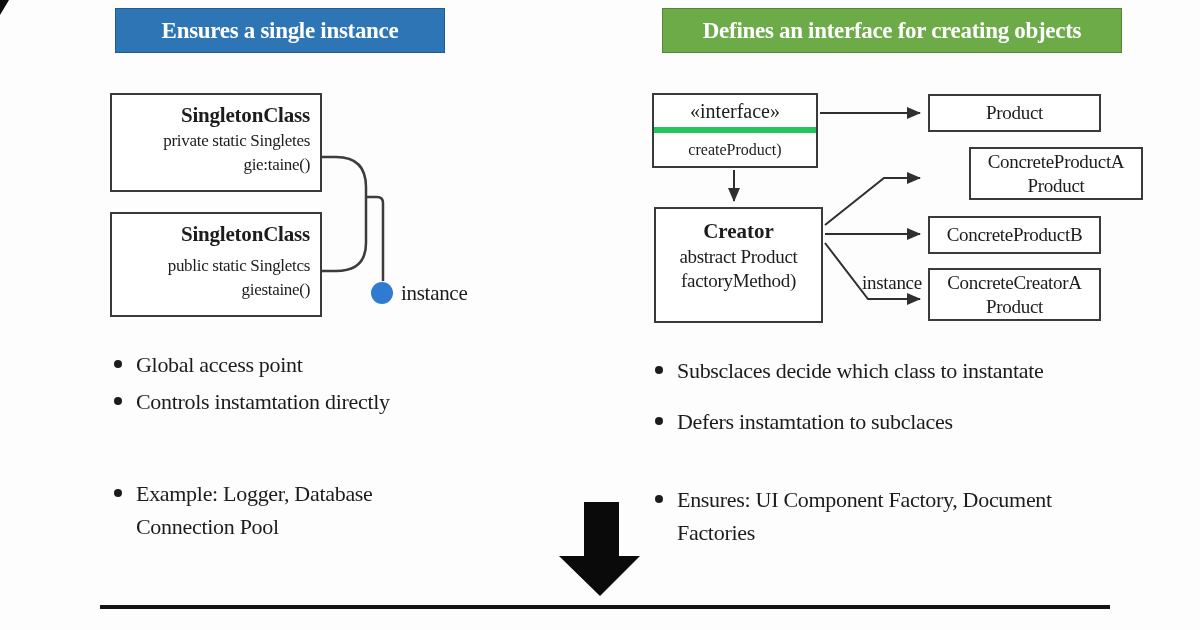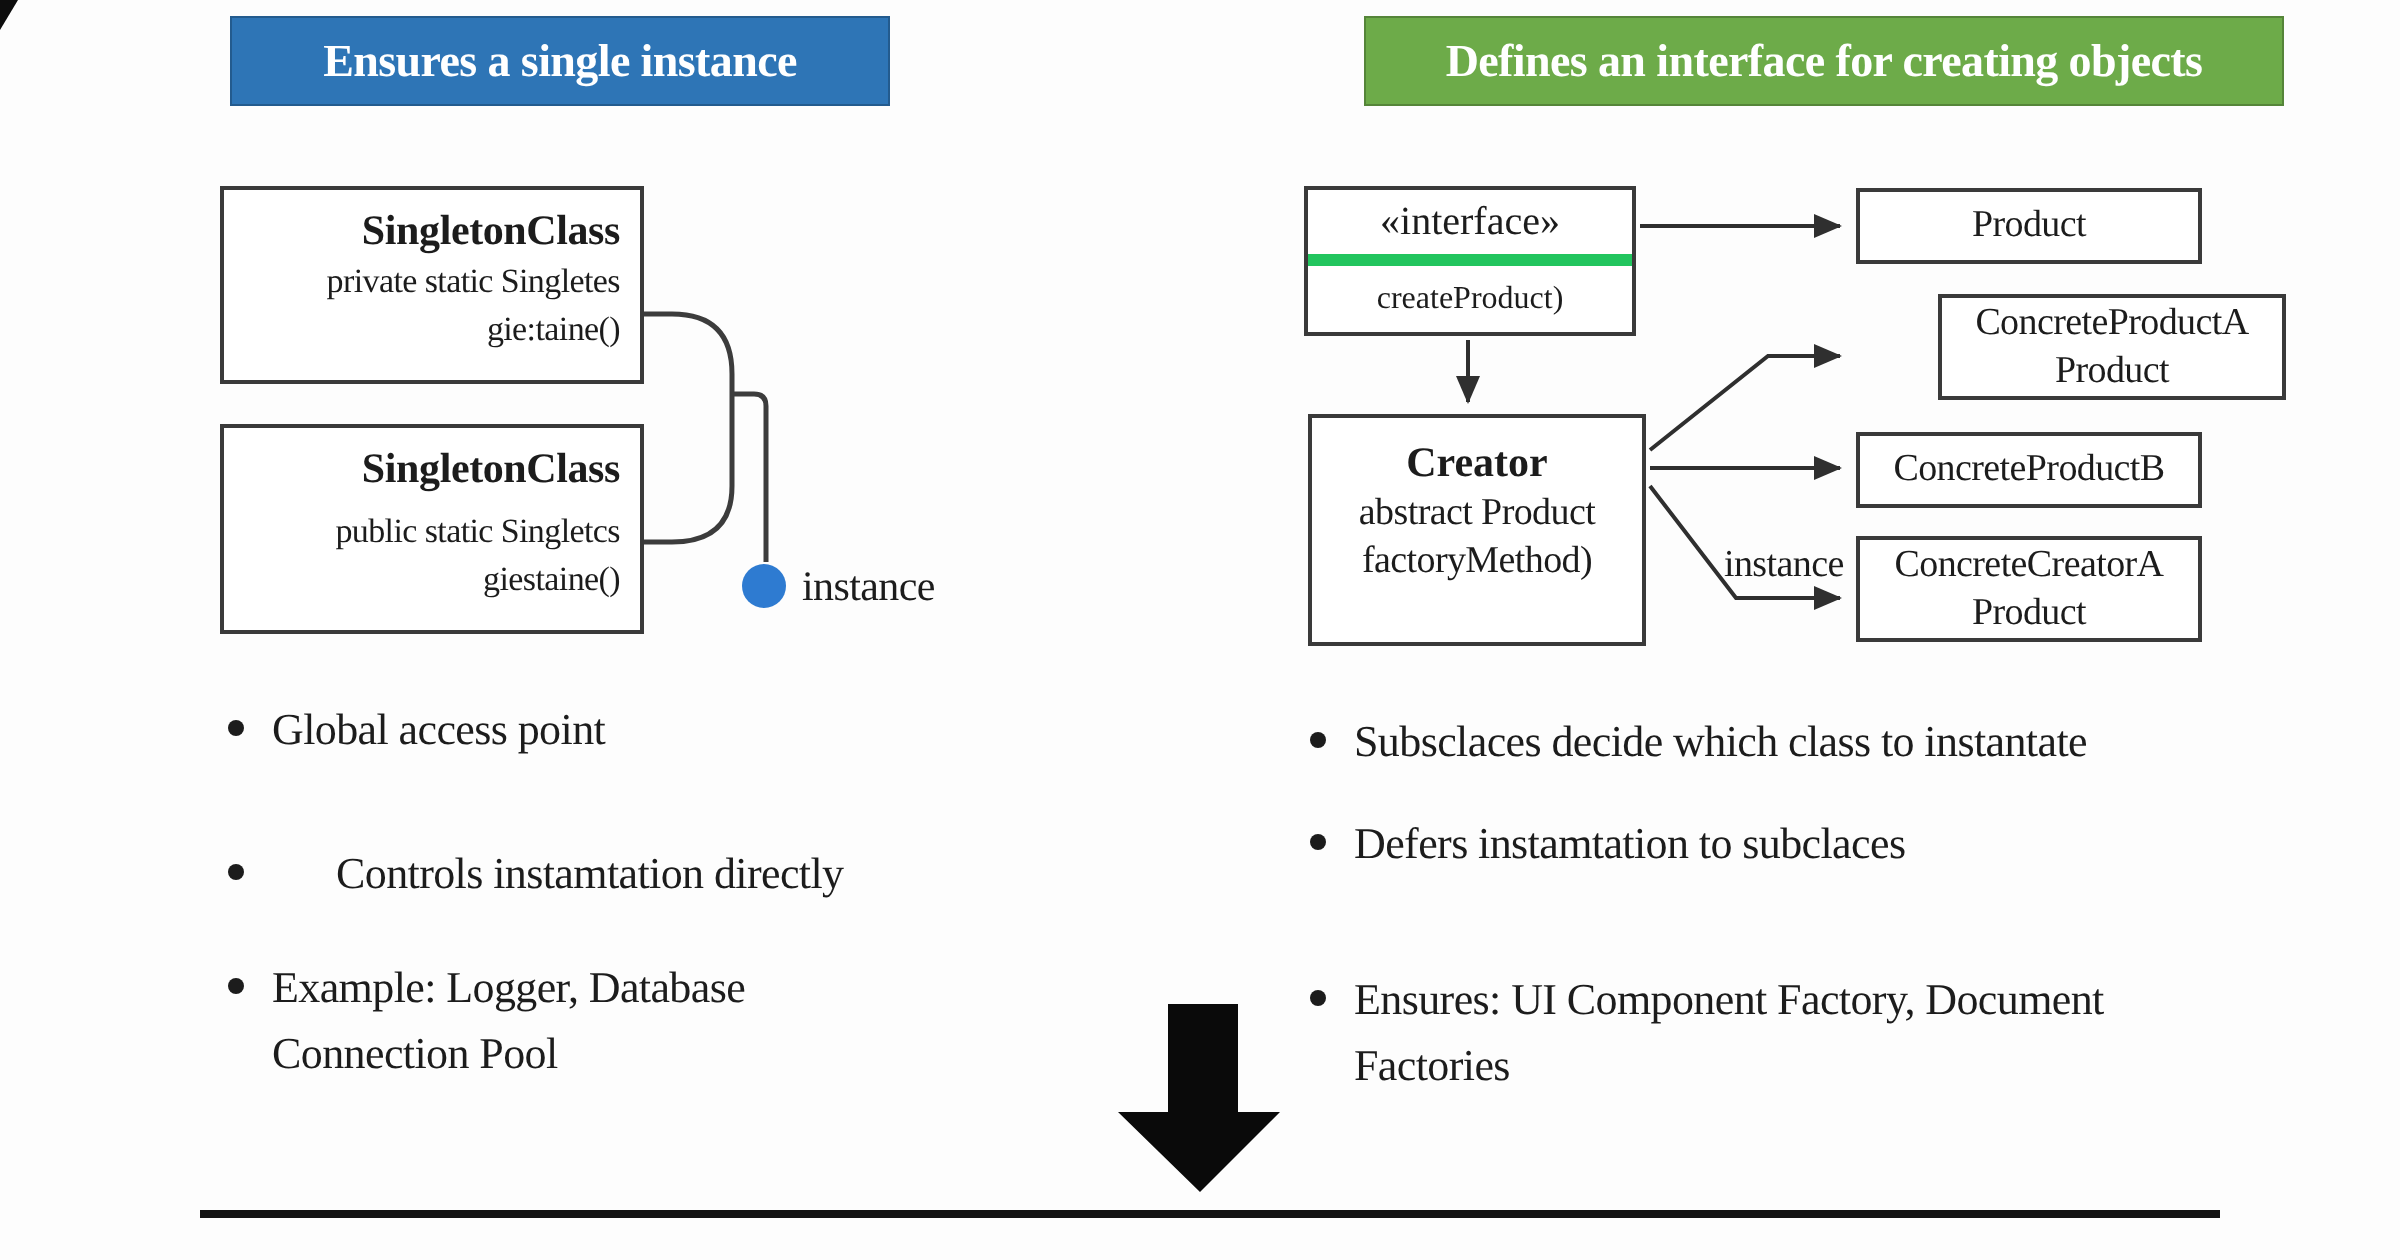--- a/index.html
+++ b/index.html
@@ -39,21 +39,21 @@
   .overlay { position:absolute; left:0; top:0; pointer-events:none; }
 </style>
 </head>
 <body>
 
 <div class="canvas">
 
   <div class="hdr" style="left: 115px; top: 8px; width: 330px; height: 45px; background-color: rgb(46, 117, 182);">
     <span>Ensures a single instance</span>
   </div>
-  <div class="hdr" style="left: 662px; top: 8px; width: 460px; height: 45px; background-color: rgb(109, 171, 73); margin-left: 20px;">
+  <div class="hdr" style="left: 662px; top: 8px; width: 460px; height: 45px; background-color: rgb(109, 171, 73);">
     <span>Defines an interface for creating objects</span>
   </div>
 
   <div class="ubox pad" style="left:110px; top:93px; width:212px; height:99px;">
     <span class="ttl">SingletonClass</span>
     <span class="ln">private static Singletes</span>
     <span class="ln">gie:taine()</span>
   </div>
   <div class="ubox pad" style="left:110px; top:212px; width:212px; height:105px;">
     <span class="ttl" style="margin-bottom:6px;">SingletonClass</span>
@@ -120,21 +120,21 @@
     <line x1="100" y1="607" x2="1110" y2="607" stroke="#141414" stroke-width="4"></line>
   </svg>
 
   <span class="flabel" style="left:401px; top:281px; font-size:21px;">instance</span>
   <span class="flabel" style="left:862px; top:272px;">instance</span>
 
   <div class="bullet" style="left:114px; top:348px; width:520px;">
     <span class="dot"></span>
     <span class="btxt">Global access point</span>
   </div>
-  <div class="bullet" style="left:114px; top:420px; width:520px;gap:32px;">
+  <div class="bullet" style="left:114px; top:385px; width:520px;">
     <span class="dot"></span>
     <span class="btxt">Controls instamtation directly</span>
   </div>
   <div class="bullet" style="left:114px; top:477px;">
     <span class="dot"></span>
     <span class="btxt" style="width:310px;">Example: Logger, Database Connection Pool</span>
   </div>
 
   <div class="bullet" style="left:655px; top:354px; width:520px;">
     <span class="dot"></span>

